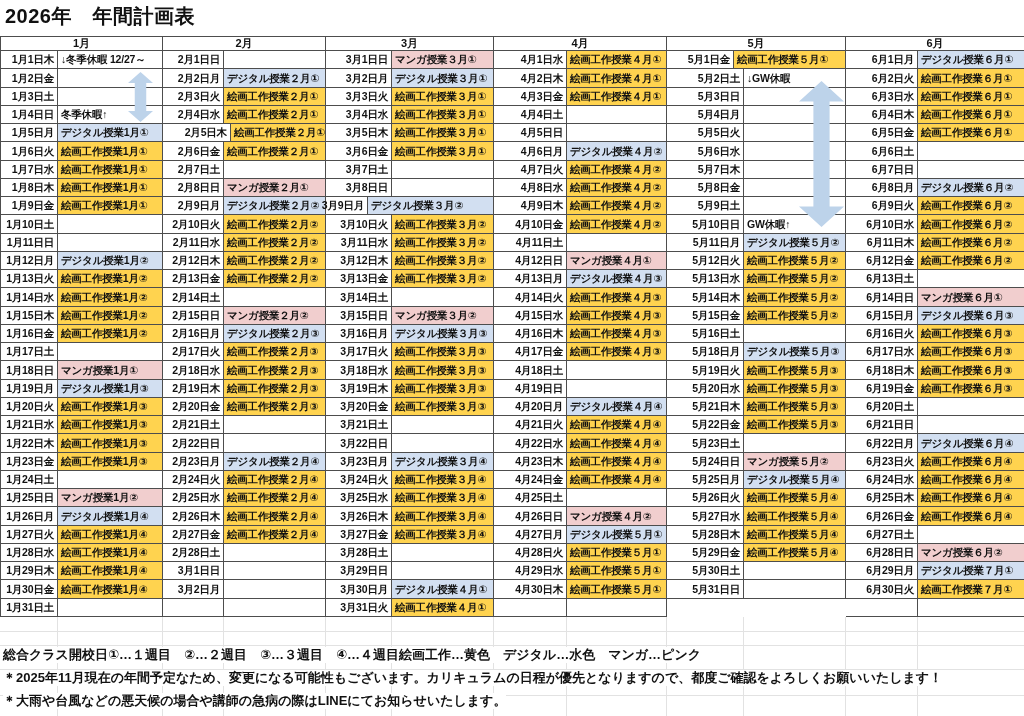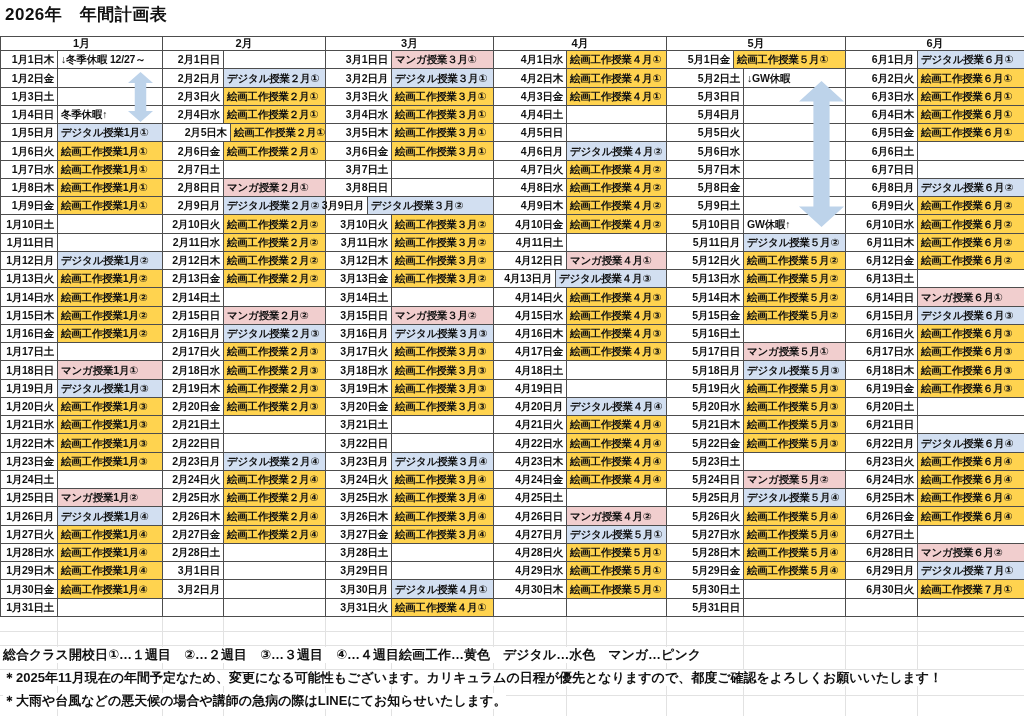--- a/index.html
+++ b/index.html
@@ -1,18 +1,18 @@
 <!DOCTYPE html>
 <html style="--paint: #FFD34F; --digital: #D2DFF1; --manga: #F1CECE; --arrow: #BDD3EA; --border: #4d4d4d;"><head>
 <meta charset="utf-8">
 <style>
   html,body{margin:0;padding:0;background:#fff;}
   .page{position:relative;width:1024px;height:716px;overflow:hidden;background:#fff;
         font-family:"Liberation Sans","DejaVu Sans",sans-serif;color:#111;}
-  .title{position:absolute;left:5px;top:3px;font-size:17px;font-weight:700;letter-spacing:.5px;white-space:pre;}
+  .title{position:absolute;left:5px;top:3px;font-size:20px;font-weight:700;letter-spacing:.5px;white-space:pre;}
   
   .cal{position:absolute;left:0;top:36px;width:1026px;display:flex;
        border-top:1px solid #4d4d4d;border-left:1px solid #4d4d4d;}
   .month{display:flex;flex-direction:column;box-sizing:border-box;}
   .mh{box-sizing:border-box;height:14px;border-right:1px solid #4d4d4d;border-bottom:1px solid #4d4d4d;
       display:flex;align-items:center;justify-content:center;font-size:11px;font-weight:700;}
   .row{display:flex;height:18.26px;}
   .dc,.ec{box-sizing:border-box;border-right:1px solid #4d4d4d;border-bottom:1px solid #4d4d4d;
       display:flex;align-items:center;font-size:10.5px;font-weight:700;white-space:nowrap;overflow:visible;
       line-height:1;letter-spacing:-0.2px;}
@@ -470,21 +470,21 @@
         </div>
         <div class="row">
           <div class="dc" style="width: 73px;">4月11日土</div>
           <div class="ec"></div>
         </div>
         <div class="row">
           <div class="dc" style="width: 73px;">4月12日日</div>
           <div class="ec t-manga">マンガ授業４月①</div>
         </div>
         <div class="row">
-          <div class="dc" style="width: 62px;">4月13日月</div>
+          <div class="dc" style="width: 73px;">4月13日月</div>
           <div class="ec t-digital">デジタル授業４月③</div>
         </div>
         <div class="row">
           <div class="dc" style="width: 73px;">4月14日火</div>
           <div class="ec t-paint">絵画工作授業４月③</div>
         </div>
         <div class="row">
           <div class="dc" style="width: 73px;">4月15日水</div>
           <div class="ec t-paint">絵画工作授業４月③</div>
         </div>
@@ -611,24 +611,20 @@
           <div class="dc" style="width: 77px;">5月14日木</div>
           <div class="ec t-paint">絵画工作授業５月②</div>
         </div>
         <div class="row">
           <div class="dc" style="width: 77px;">5月15日金</div>
           <div class="ec t-paint">絵画工作授業５月②</div>
         </div>
         <div class="row">
           <div class="dc" style="width: 77px;">5月16日土</div>
           <div class="ec"></div>
-        </div>
-        <div class="row">
-          <div class="dc" style="width: 77px;">5月17日日</div>
-          <div class="ec t-manga">マンガ授業５月①</div>
         </div>
         <div class="row">
           <div class="dc" style="width: 77px;">5月18日月</div>
           <div class="ec t-digital">デジタル授業５月③</div>
         </div>
         <div class="row">
           <div class="dc" style="width: 77px;">5月19日火</div>
           <div class="ec t-paint">絵画工作授業５月③</div>
         </div>
         <div class="row">

